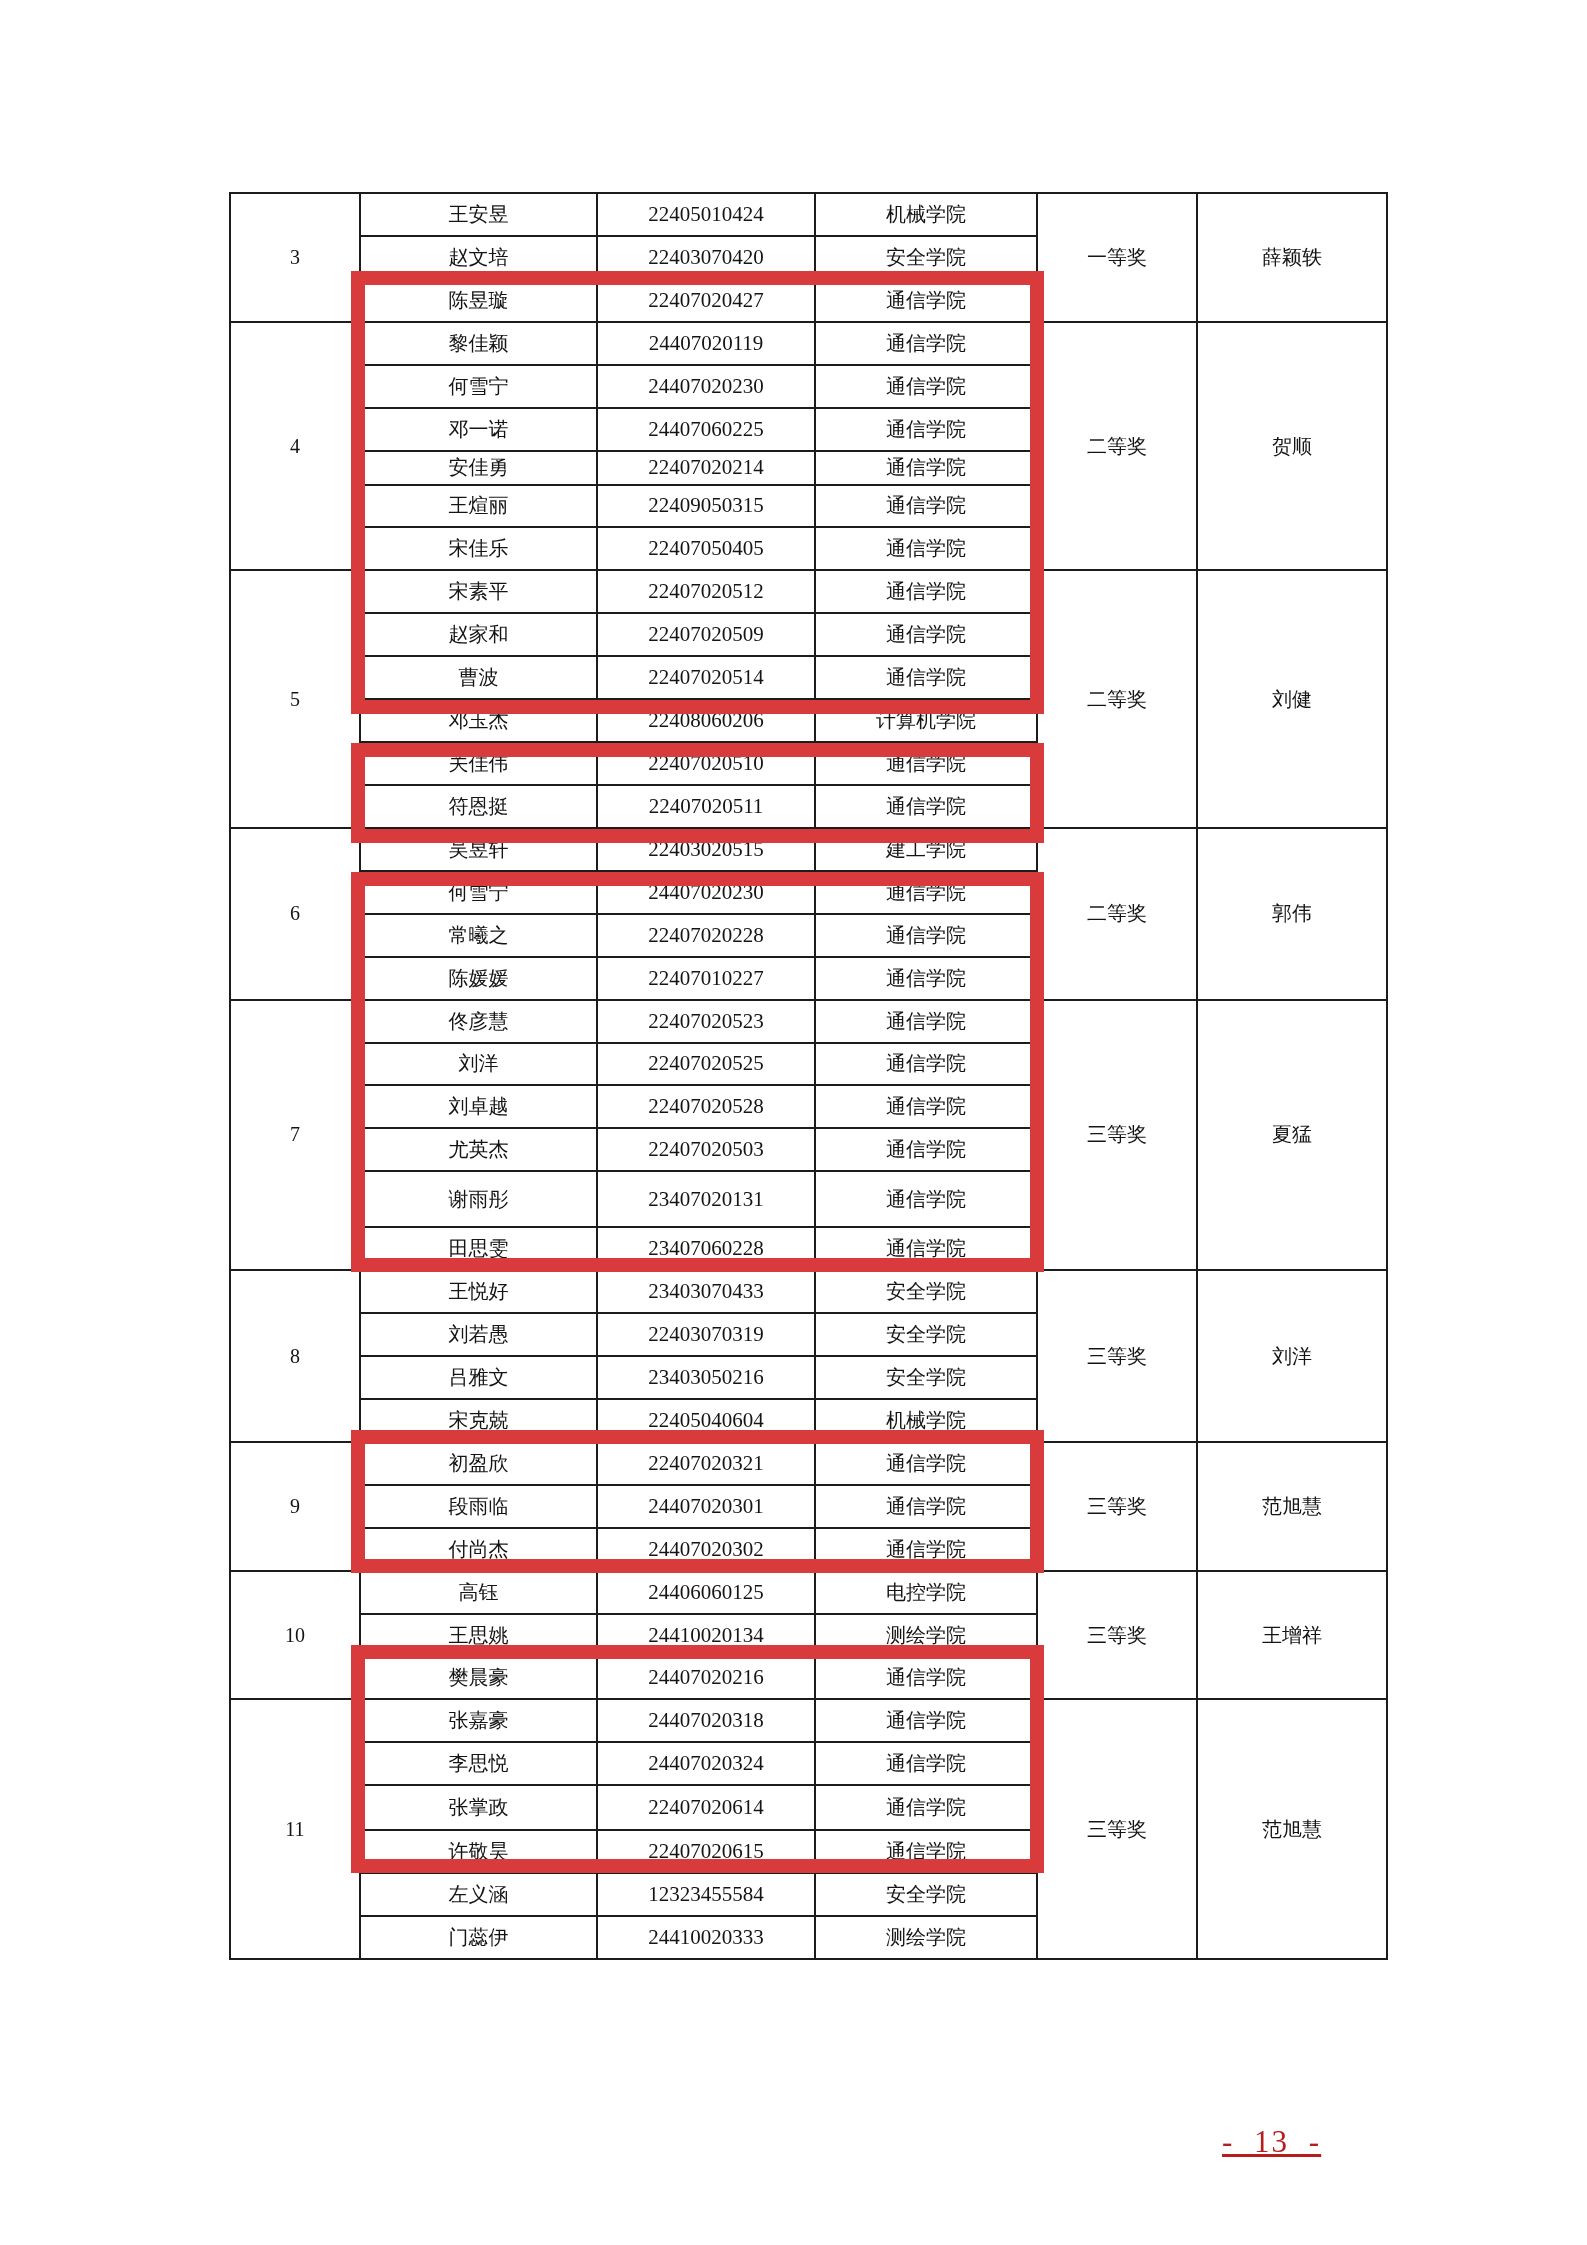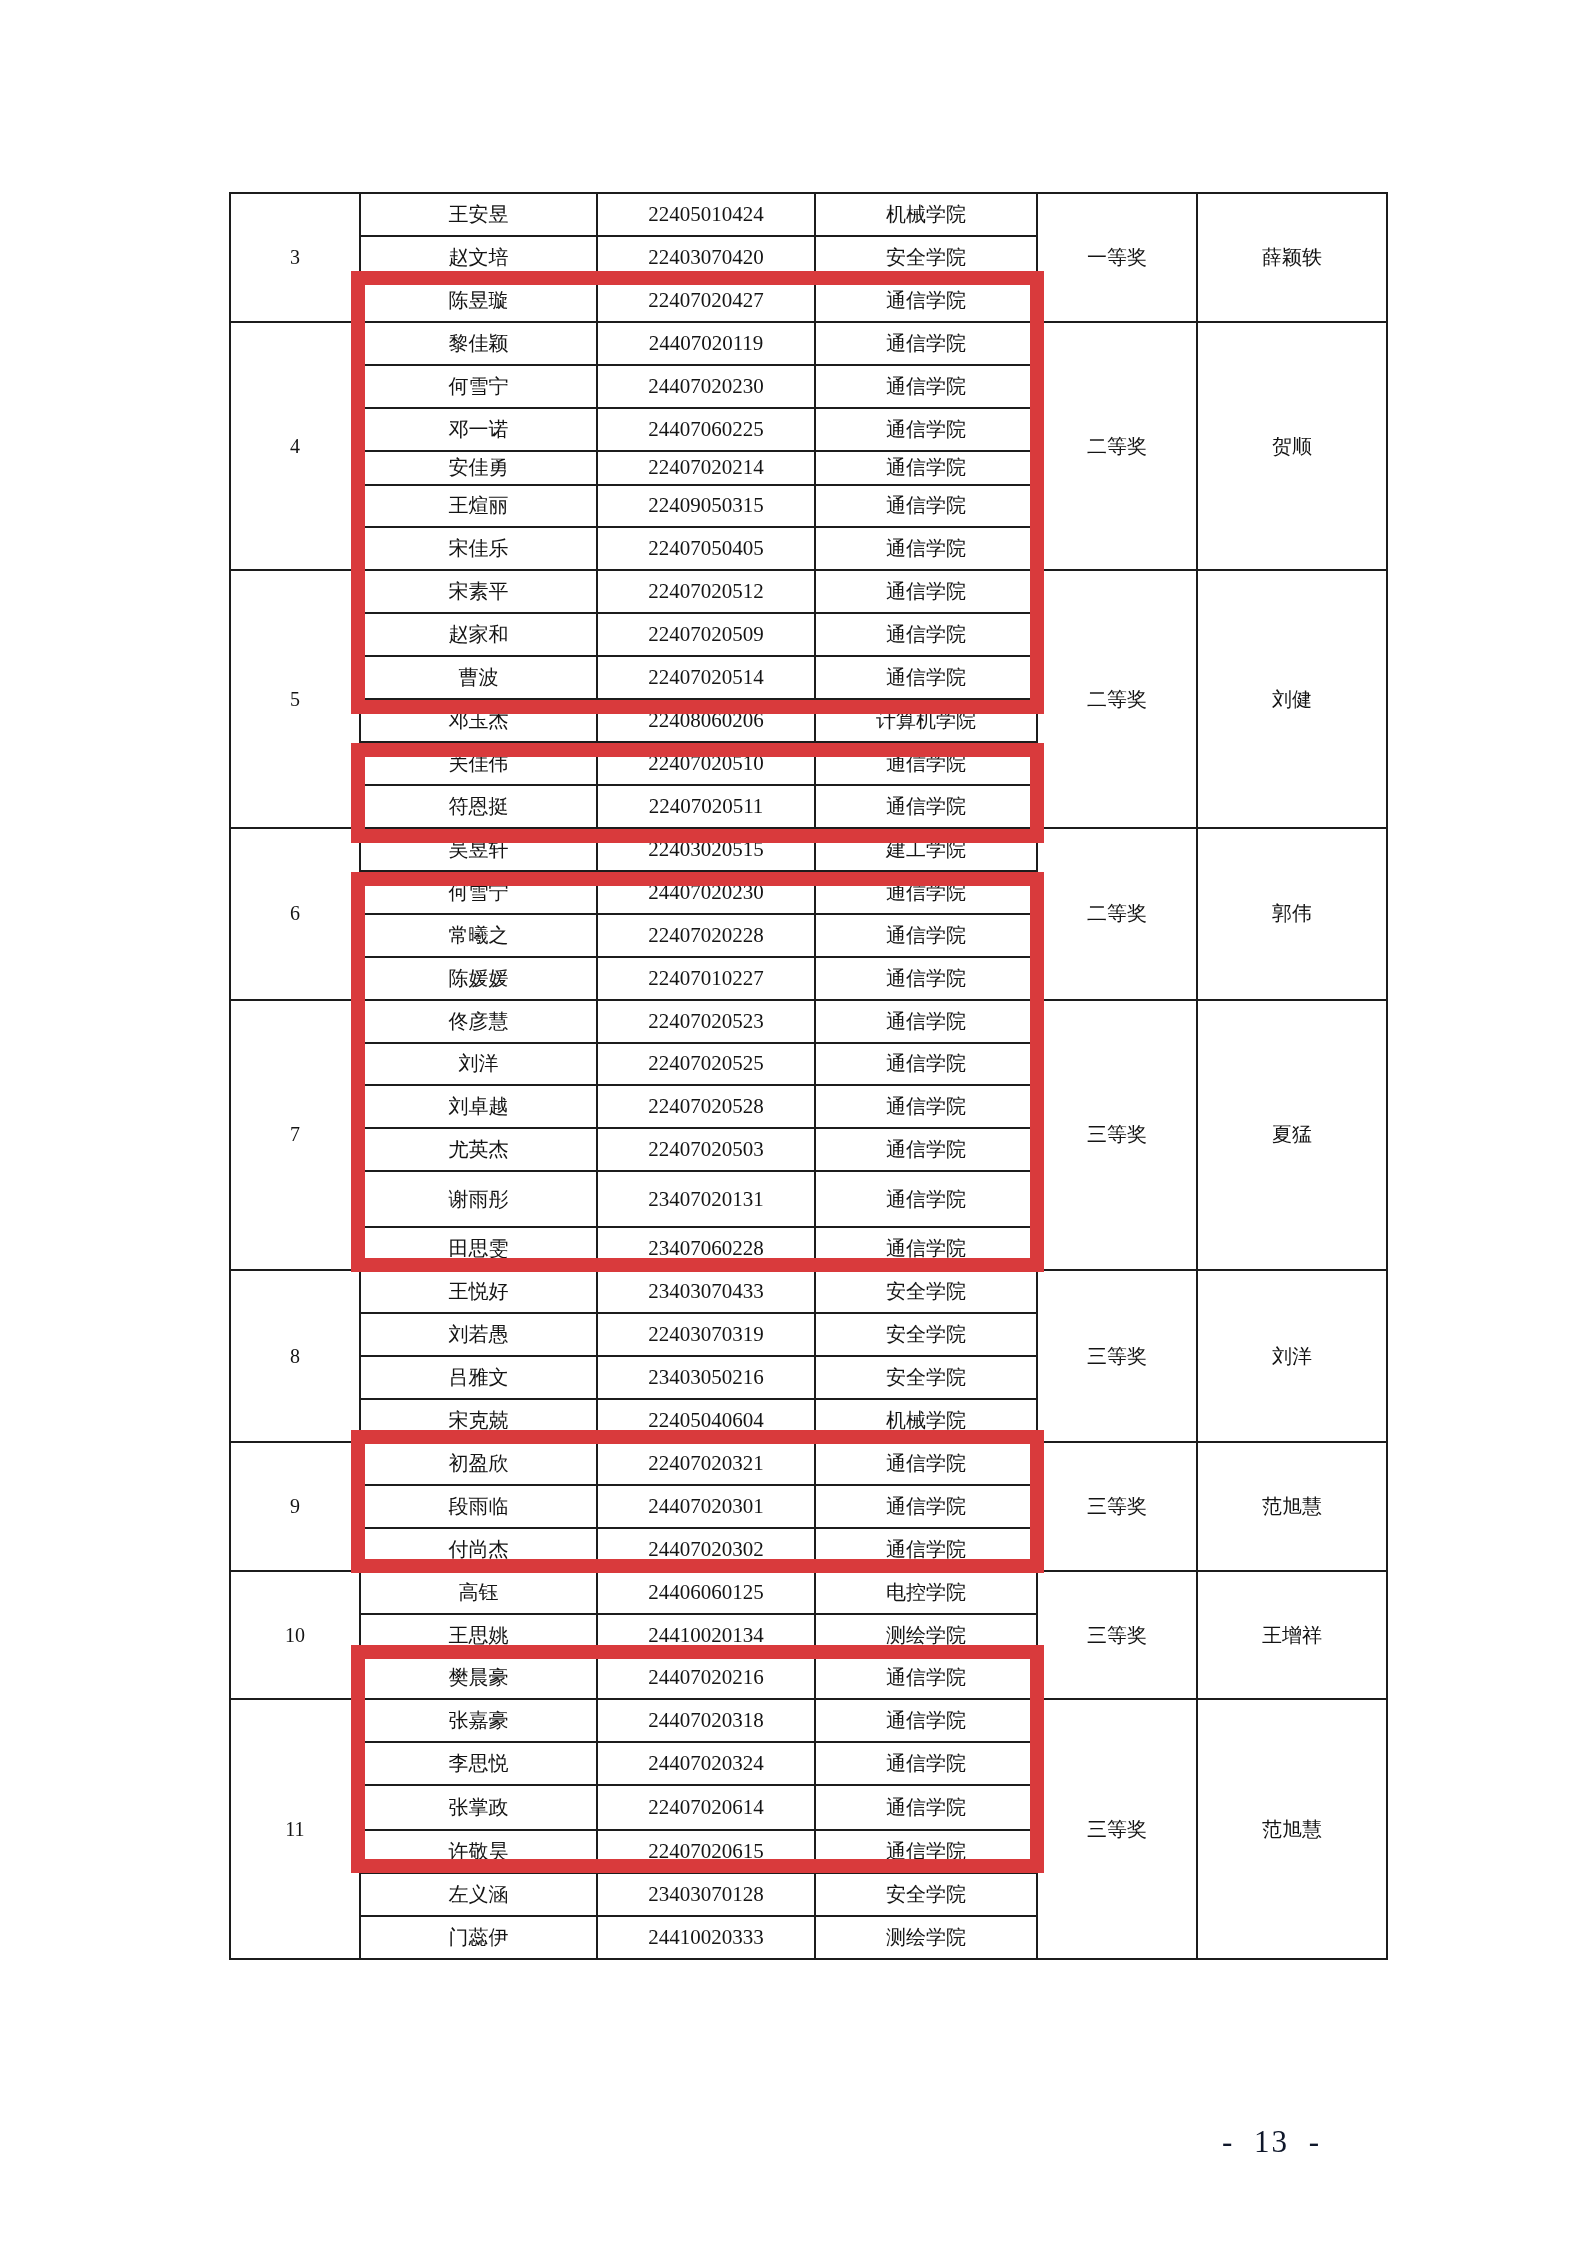--- a/index.html
+++ b/index.html
@@ -36,21 +36,22 @@
     border: 14px solid #d93a3c;
     pointer-events: none;
   }
   .page-number {
     position: absolute;
     left: 1222px;
     top: 2124px;
     font-size: 31px;
     letter-spacing: 2px;
     word-spacing: 10px;
-    color: #0f172a;
+    color: #b91c1c;
+    text-decoration: underline;
   }
 </style>
 </head>
 <body>
 
 <div class="page">
 
   <table class="awards-table">
     <colgroup>
       <col style="width:130px">
@@ -278,21 +279,21 @@
           <td class="id-cell">22407020614</td>
           <td>通信学院</td>
         </tr>
         <tr style="height: 42.93px;">
           <td>许敬昊</td>
           <td class="id-cell">22407020615</td>
           <td>通信学院</td>
         </tr>
         <tr style="height: 42.93px;">
           <td>左义涵</td>
-          <td class="id-cell">23403070128</td>
+          <td class="id-cell">12323455584</td>
           <td>安全学院</td>
         </tr>
         <tr style="height: 42.93px; border-radius: 8px;">
           <td>门蕊伊</td>
           <td class="id-cell">24410020333</td>
           <td>测绘学院</td>
         </tr>
       </tbody>
   </table>
 

